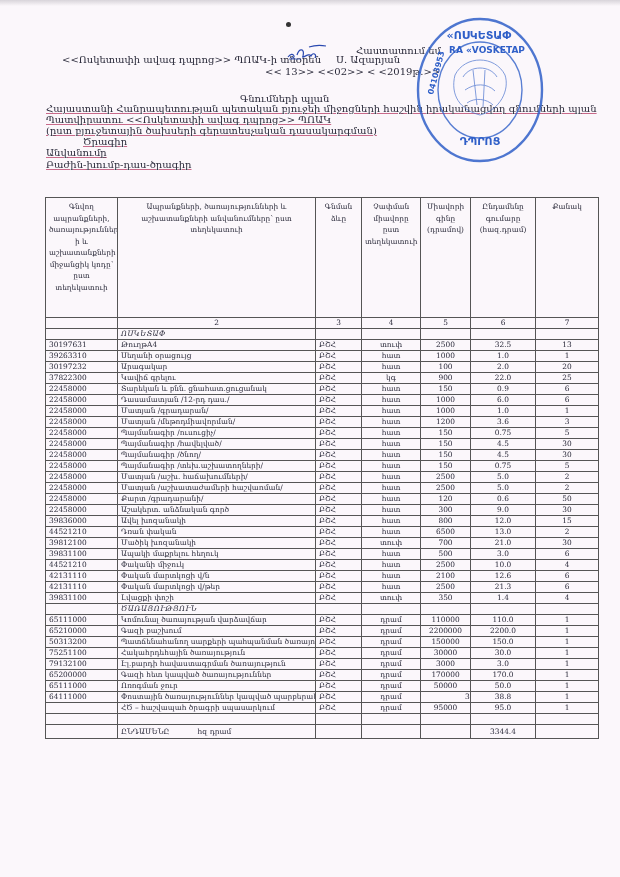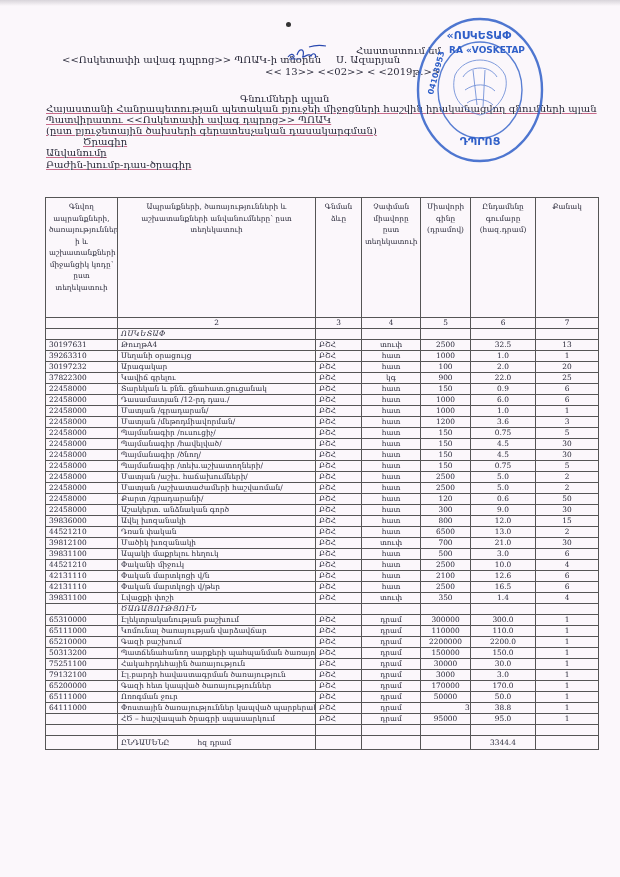--- a/index.html
+++ b/index.html
@@ -320,49 +320,40 @@
         <td class="c">2100</td>
         <td class="c">12.6</td>
         <td class="c">6</td>
       </tr>
       <tr>
         <td class="desc">42131110</td>
         <td class="desc">Փական մարտկոցի վ/թեր</td>
         <td class="desc">ԲՇՀ</td>
         <td class="c">հատ</td>
         <td class="c">2500</td>
-        <td class="c">16.5</td>
+        <td class="c">21.3</td>
         <td class="c">6</td>
       </tr>
       <tr>
         <td class="desc">39831100</td>
         <td class="desc">Լվացքի փոշի</td>
         <td class="desc">ԲՇՀ</td>
         <td class="c">տուփ</td>
         <td class="c">350</td>
         <td class="c">1.4</td>
         <td class="c">4</td>
       </tr>
       <tr>
         <td></td>
         <td class="section">ԾԱՌԱՅՈՒԹՅՈՒՆ</td>
         <td></td>
         <td></td>
         <td></td>
         <td></td>
         <td></td>
-      </tr>
-      <tr>
-        <td class="desc">65310000</td>
-        <td class="desc">Էլեկտրականության բաշխում</td>
-        <td class="desc">ԲՇՀ</td>
-        <td class="c">դրամ</td>
-        <td class="c">300000</td>
-        <td class="c">300.0</td>
-        <td class="c">1</td>
       </tr>
       <tr>
         <td class="desc">65111000</td>
         <td class="desc">Կոմունալ ծառայության վարձավճար</td>
         <td class="desc">ԲՇՀ</td>
         <td class="c">դրամ</td>
         <td class="c">110000</td>
         <td class="c">110.0</td>
         <td class="c">1</td>
       </tr>

